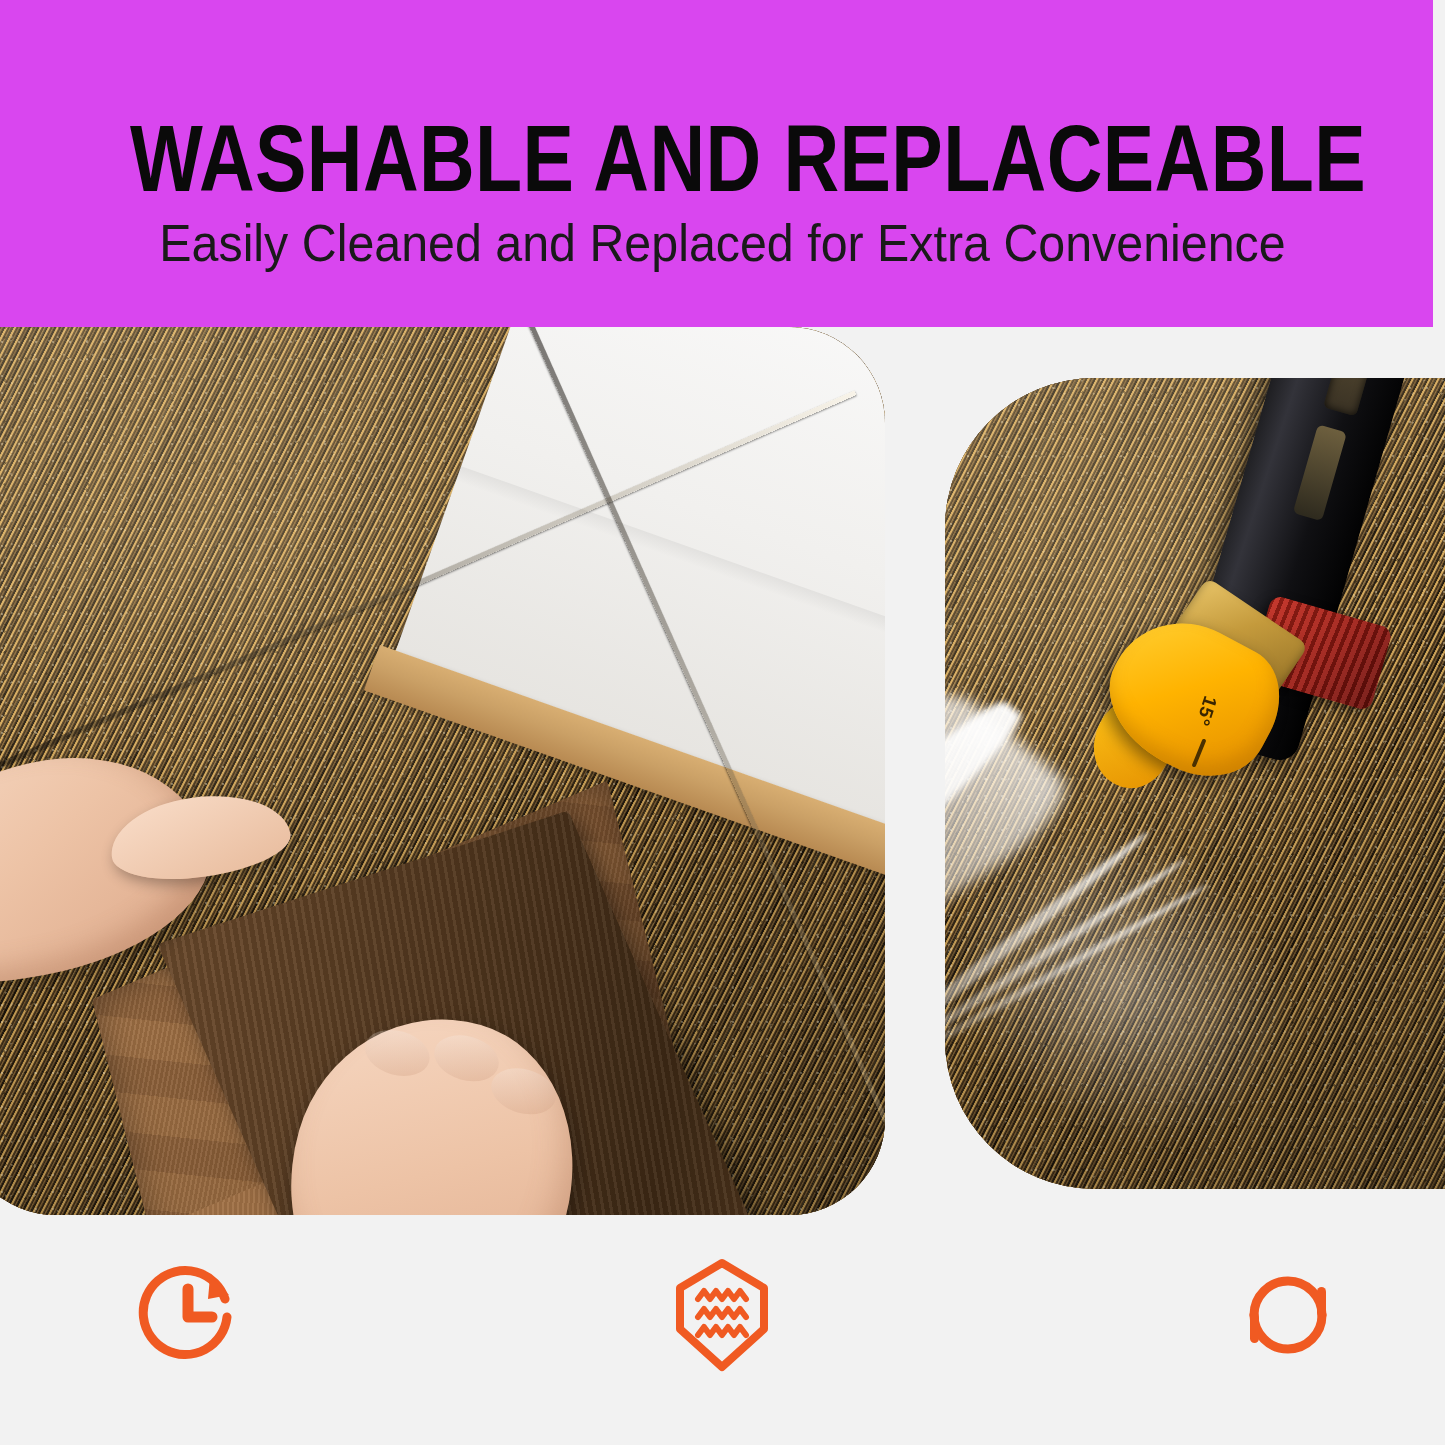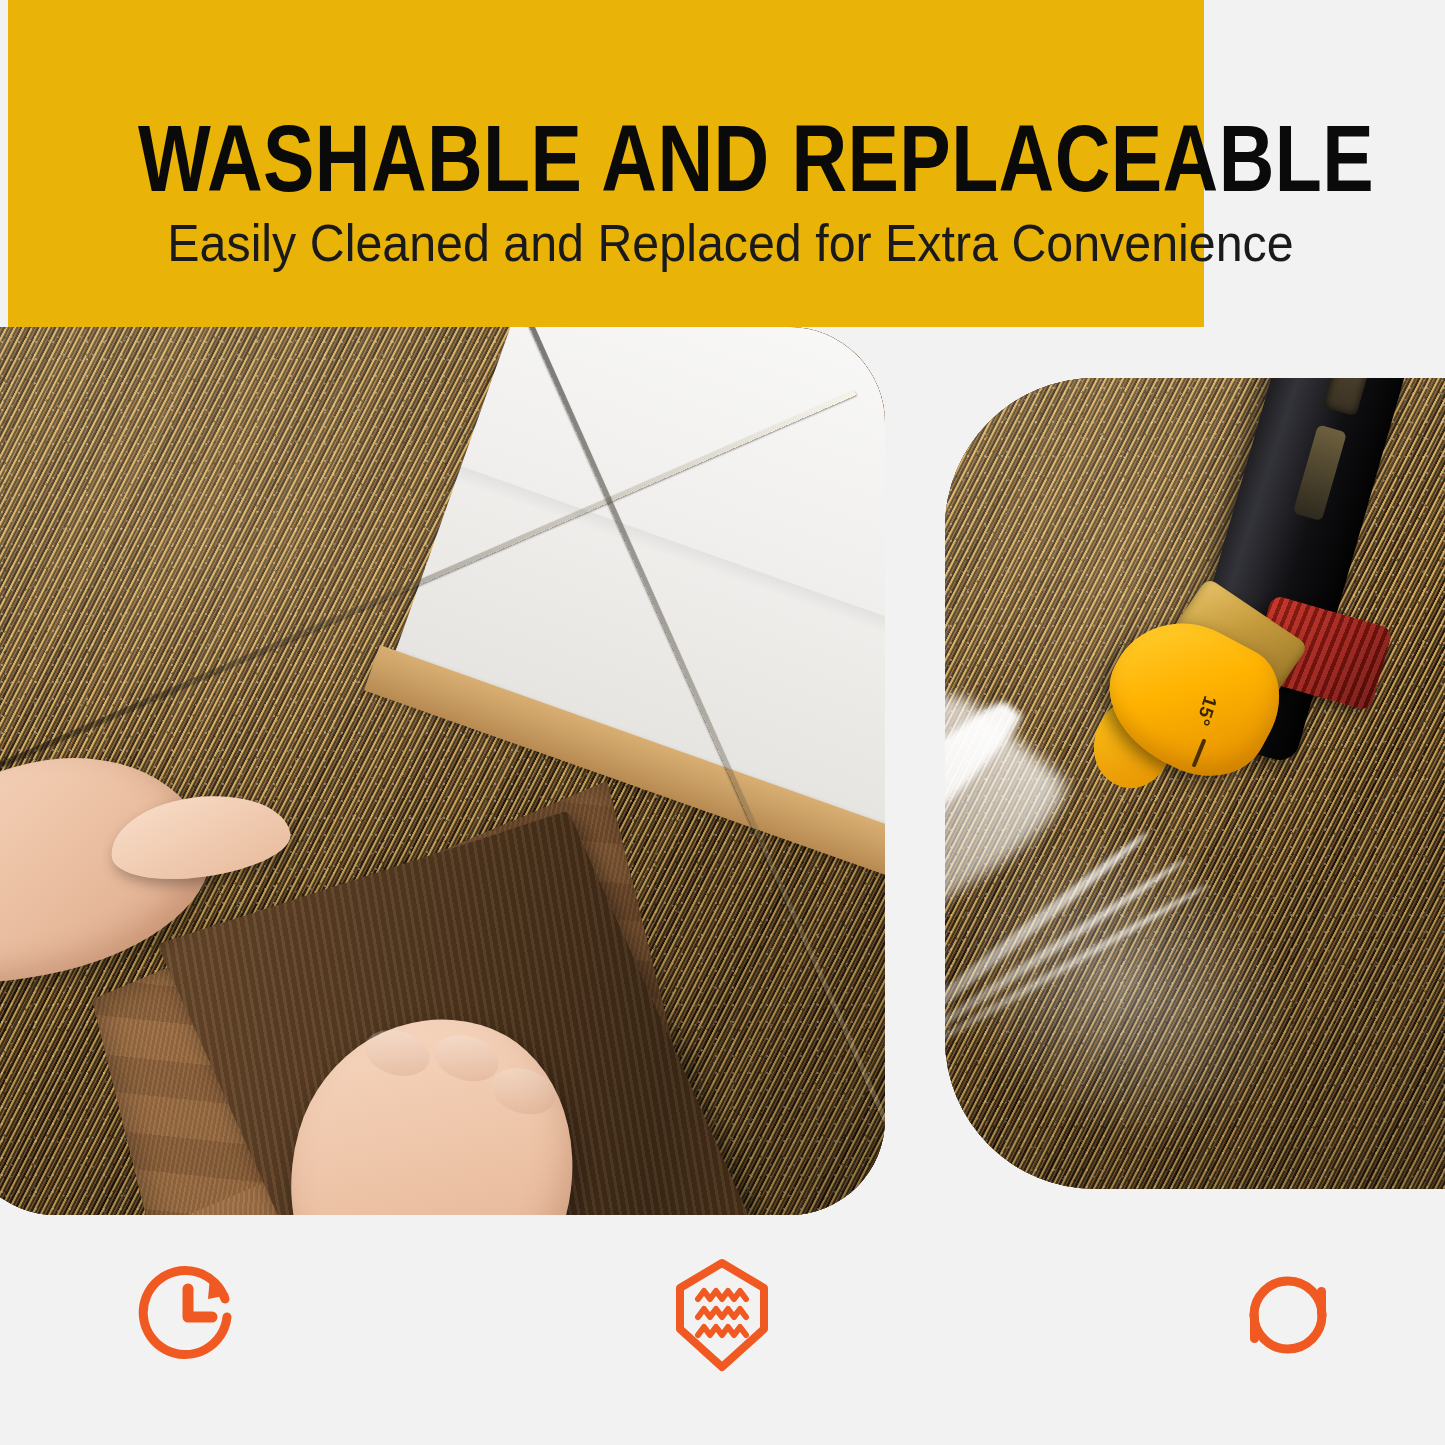--- a/index.html
+++ b/index.html
@@ -5,21 +5,21 @@
   * { margin:0; padding:0; box-sizing:border-box; }
   html,body { width:1445px; height:1445px; }
   body {
     background:#f2f2f2;
     font-family:"Liberation Sans", sans-serif;
     overflow:hidden;
     position:relative;
   }
 
   
-  .header { position:absolute; left:8px; top:0; width:1196px; height:327px; background:#eab308; }
+  .header { position:absolute; left:0; top:0; width:1433px; height:327px; background:#d946ef; }
   .title {
     position:absolute; left:0; top:112px; width:1445px;
     text-align:center;
     font-size:94px;
     font-weight:700;
     letter-spacing:0.5px;
     color:#0a0a0a;
     line-height:1;
     transform:scaleX(0.82);
     transform-origin:center top;

